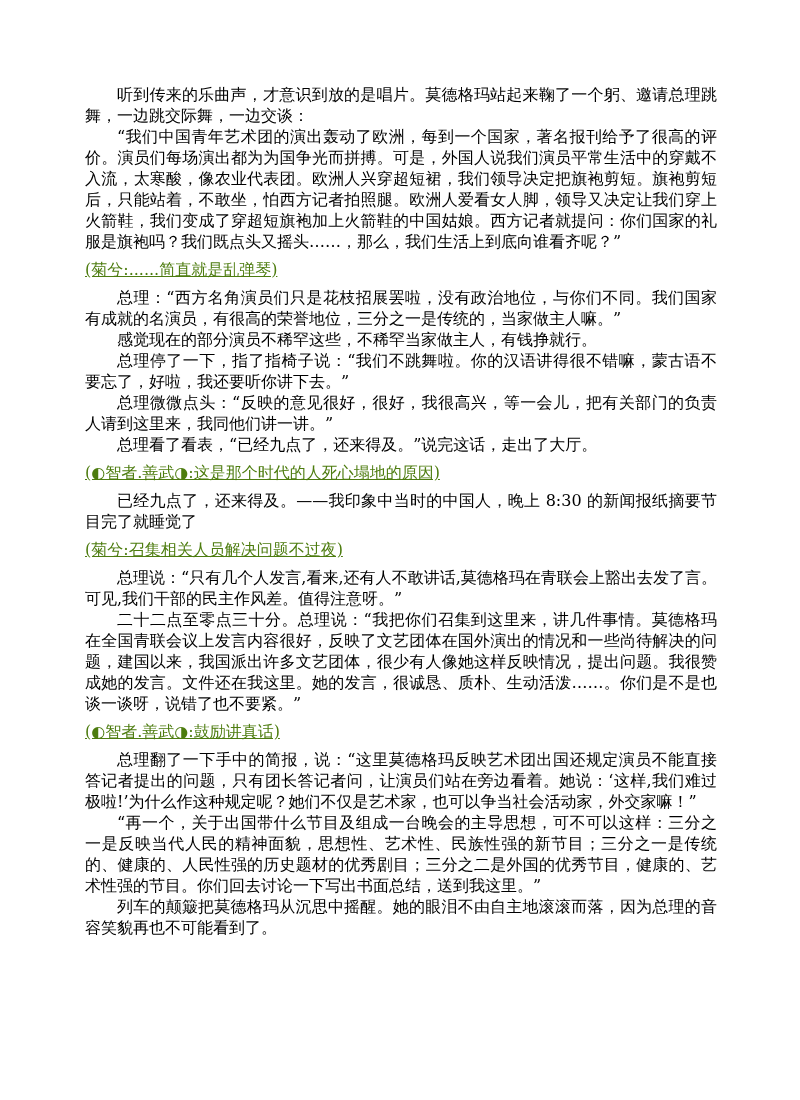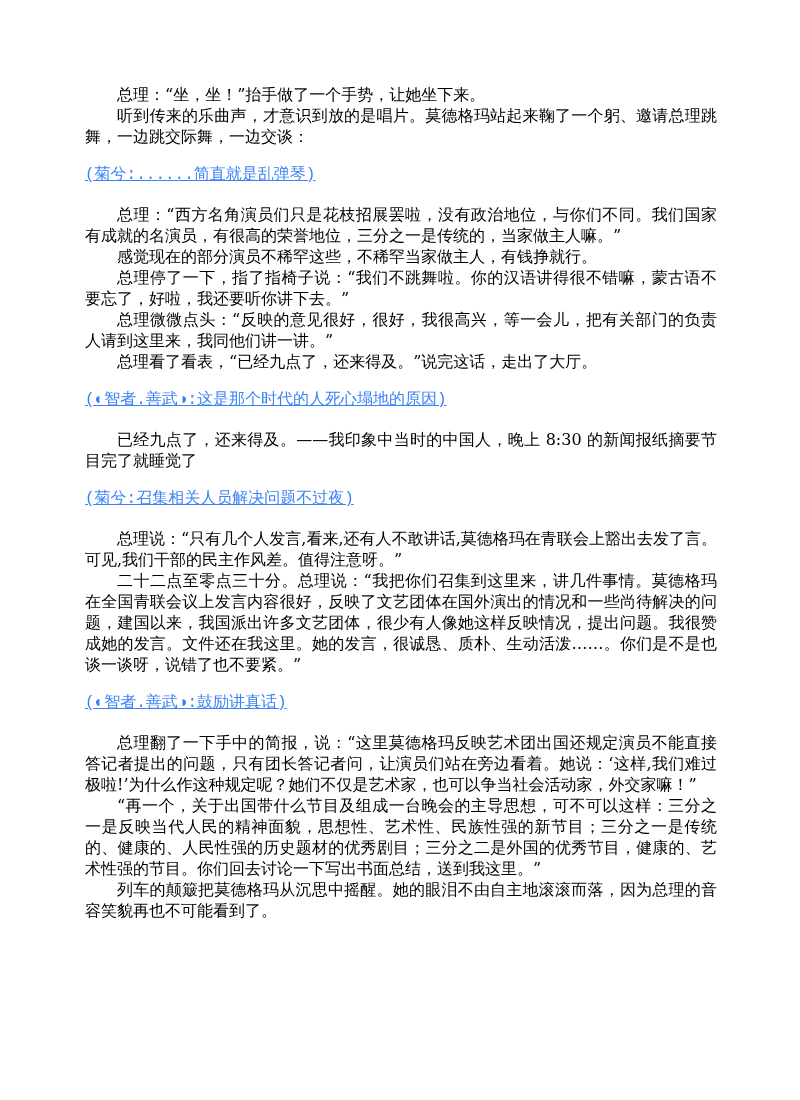--- a/index.html
+++ b/index.html
@@ -24,33 +24,32 @@
     margin: 0;
     font-size: 16px;
     line-height: 21px;
     text-align: justify;
     color: #000000;
   }
   .page p.body {
     text-indent: 2em;
   }
   .page p.note {
-    color: #3b82f6;
+    color: #4d7c0f;
     text-decoration: underline;
-    margin: 18px 0;
+    margin: 7px 0;
     text-indent: 0;
-    font-family: Liberation Mono, monospace;
   }
 </style>
 </head>
 <body>
 
 <div class="page">
-  <p class="body">总理：“坐，坐！”抬手做了一个手势，让她坐下来。</p>
   <p class="body">听到传来的乐曲声，才意识到放的是唱片。莫德格玛站起来鞠了一个躬、邀请总理跳舞，一边跳交际舞，一边交谈：</p>
+  <p class="body">“我们中国青年艺术团的演出轰动了欧洲，每到一个国家，著名报刊给予了很高的评价。演员们每场演出都为为国争光而拼搏。可是，外国人说我们演员平常生活中的穿戴不入流，太寒酸，像农业代表团。欧洲人兴穿超短裙，我们领导决定把旗袍剪短。旗袍剪短后，只能站着，不敢坐，怕西方记者拍照腿。欧洲人爱看女人脚，领导又决定让我们穿上火箭鞋，我们变成了穿超短旗袍加上火箭鞋的中国姑娘。西方记者就提问：你们国家的礼服是旗袍吗？我们既点头又摇头……，那么，我们生活上到底向谁看齐呢？”</p>
   <p class="note">(菊兮:......简直就是乱弹琴)</p>
   <p class="body">总理：“西方名角演员们只是花枝招展罢啦，没有政治地位，与你们不同。我们国家有成就的名演员，有很高的荣誉地位，三分之一是传统的，当家做主人嘛。”</p>
   <p class="body">感觉现在的部分演员不稀罕这些，不稀罕当家做主人，有钱挣就行。</p>
   <p class="body">总理停了一下，指了指椅子说：“我们不跳舞啦。你的汉语讲得很不错嘛，蒙古语不要忘了，好啦，我还要听你讲下去。”</p>
   <p class="body">总理微微点头：“反映的意见很好，很好，我很高兴，等一会儿，把有关部门的负责人请到这里来，我同他们讲一讲。”</p>
   <p class="body">总理看了看表，“已经九点了，还来得及。”说完这话，走出了大厅。</p>
   <p class="note">(◐智者.善武◑:这是那个时代的人死心塌地的原因)</p>
   <p class="body">已经九点了，还来得及。——我印象中当时的中国人，晚上 8:30 的新闻报纸摘要节目完了就睡觉了</p>
   <p class="note">(菊兮:召集相关人员解决问题不过夜)</p>
   <p class="body">总理说：“只有几个人发言,看来,还有人不敢讲话,莫德格玛在青联会上豁出去发了言。可见,我们干部的民主作风差。值得注意呀。”</p>

